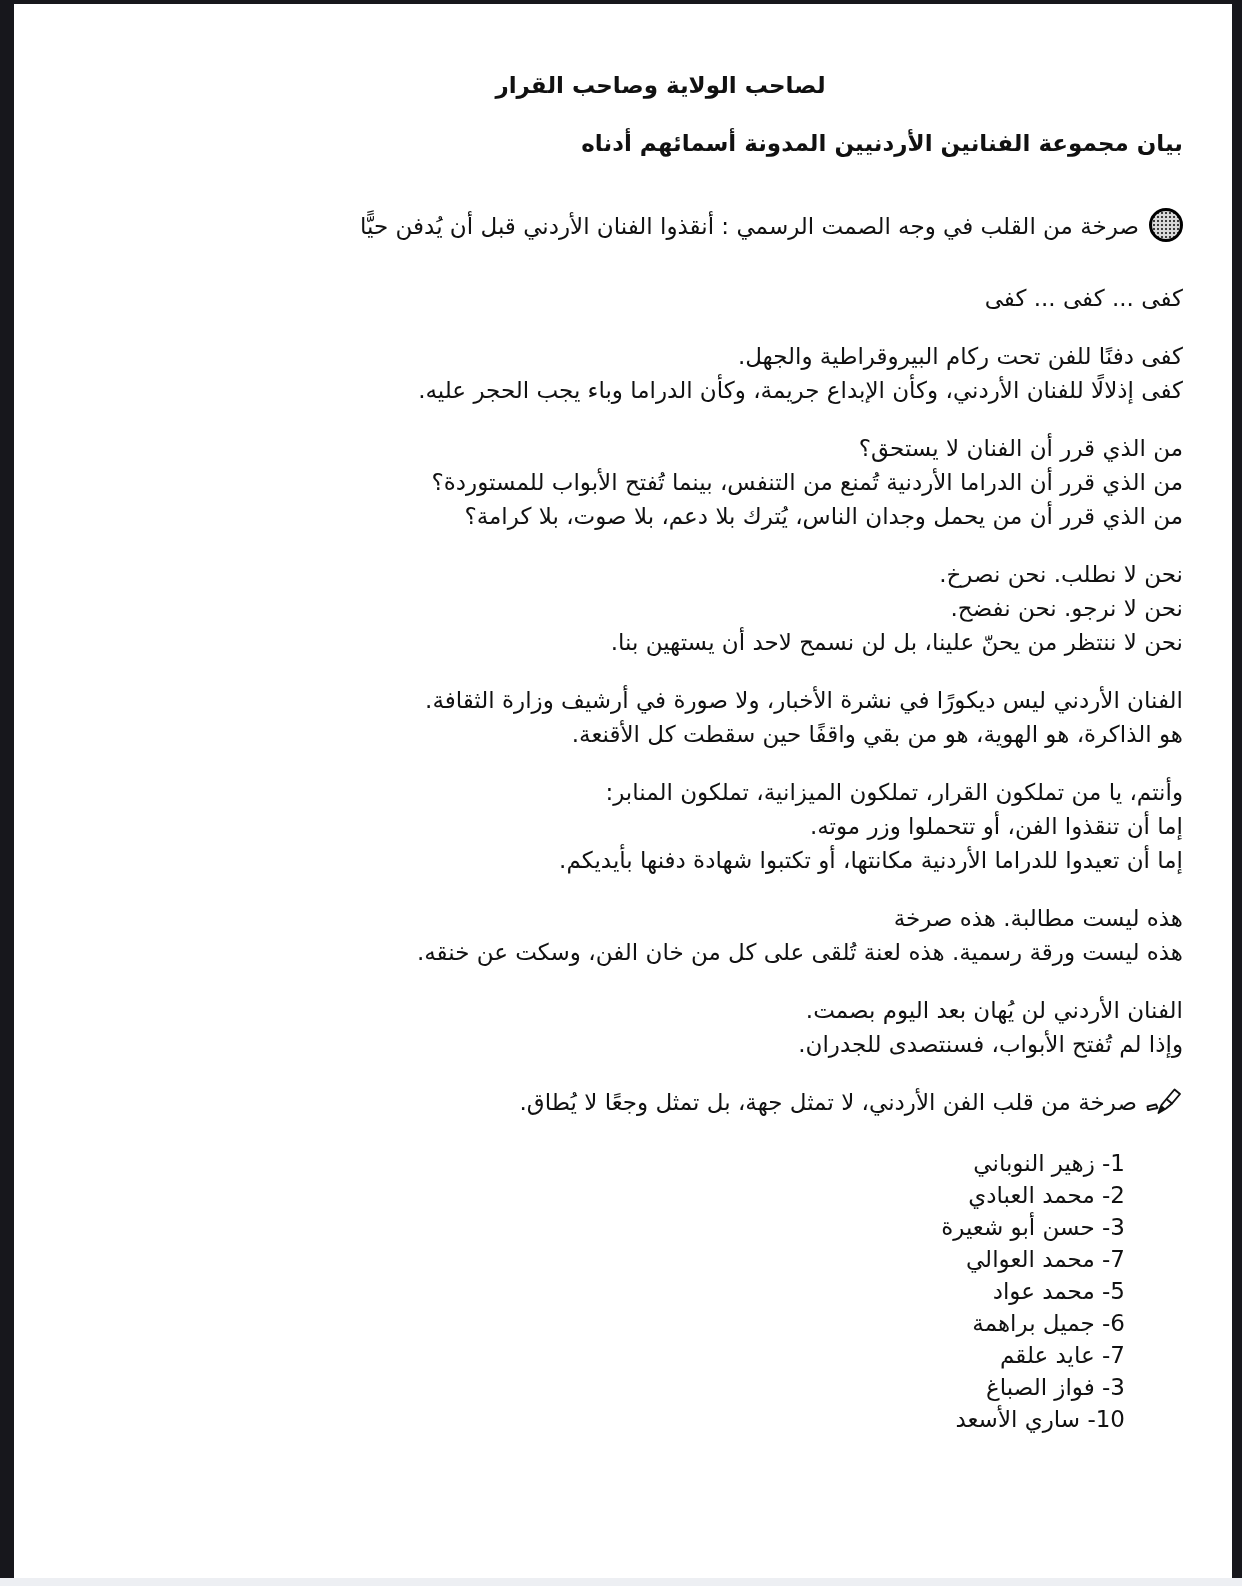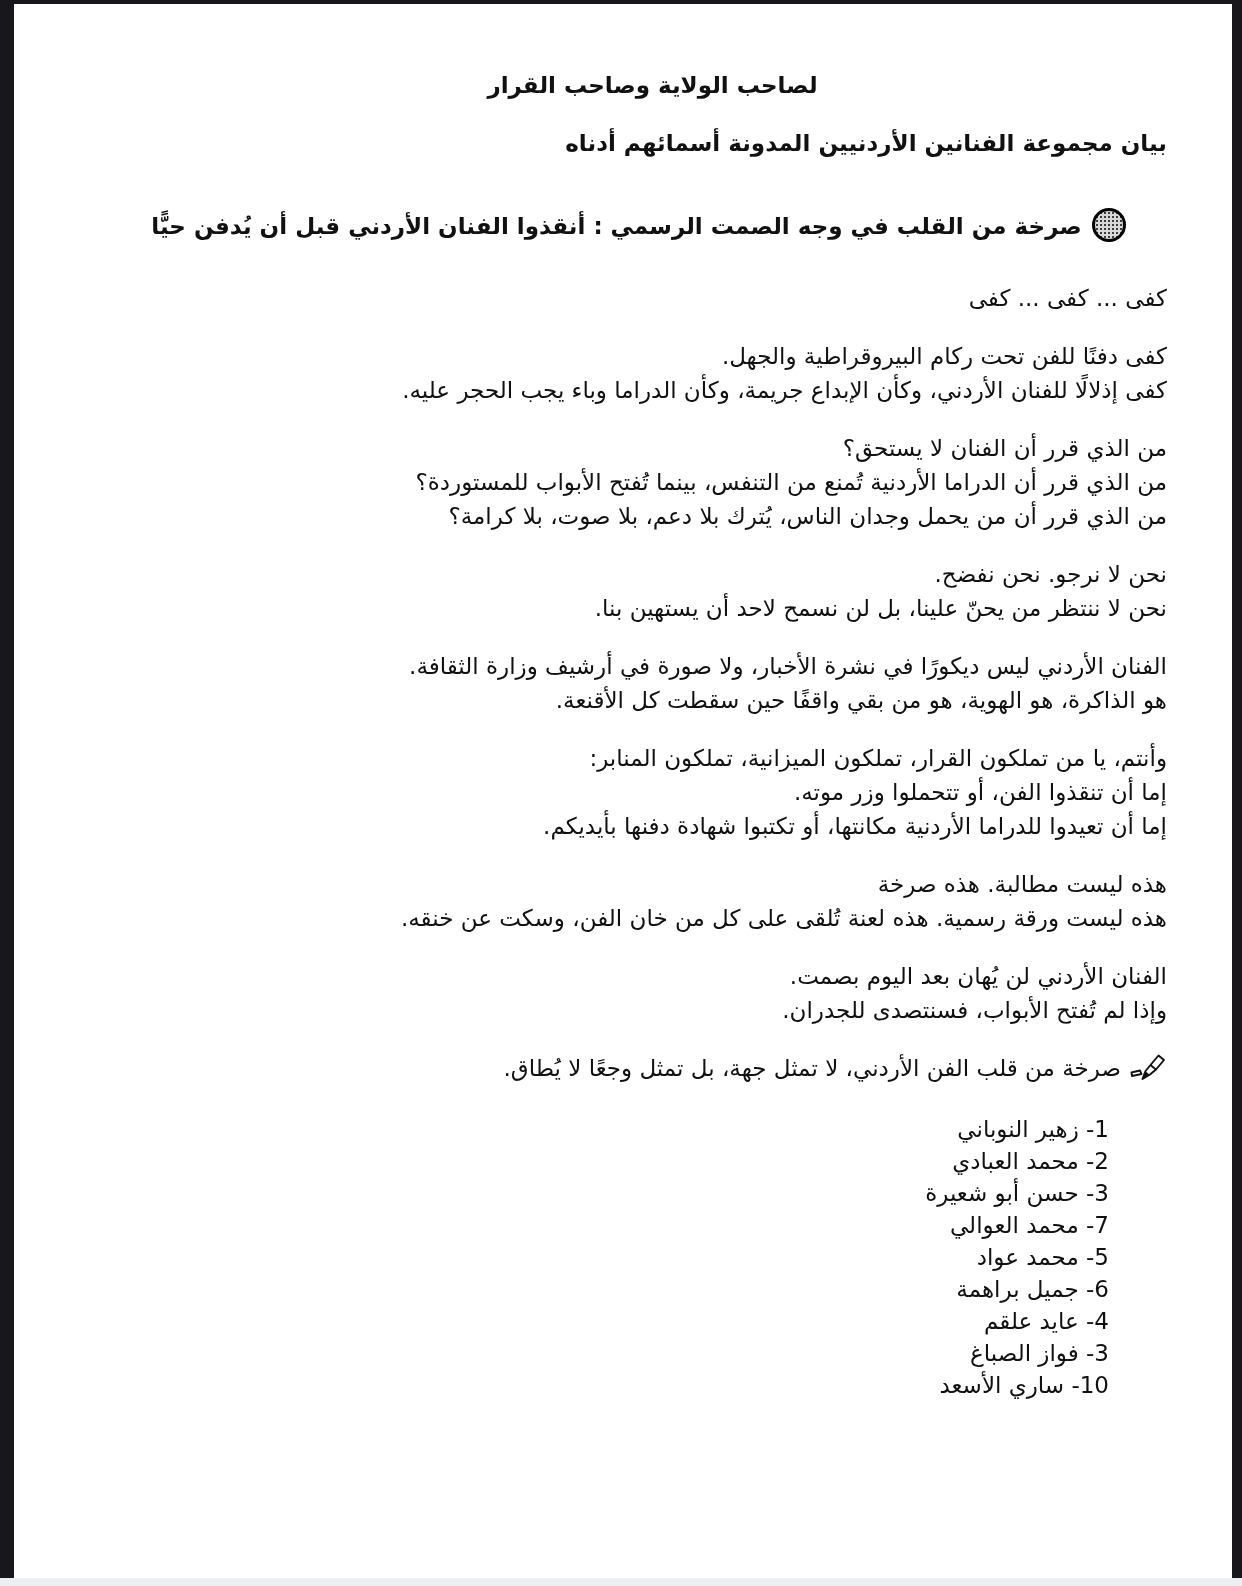--- a/index.html
+++ b/index.html
@@ -26,41 +26,40 @@
     position: absolute;
     left: 0;
     right: 0;
     bottom: 0;
     height: 8px;
     background: #edeff3;
   }
   .doc {
     direction: rtl;
     color: #111111;
-    padding: 64px 65px 0 96px;
+    padding: 64px 49px 0 96px;
     font-size: 23px;
     line-height: 34px;
     text-align: right;
   }
   .salutation {
     font-weight: bold;
     text-align: center;
     margin: 0 0 24px 0;
     
     padding-left: 28px;
   }
   .subtitle {
     font-weight: bold;
     text-align: right;
     margin: 0 0 48px 0;
   }
   .headline {
-    font-weight: bold;
+    font-weight: normal;
     margin: 12px 0 38px 0;
-    text-align: center;
   }
   .bullet-circle {
     display: inline-block;
     width: 34px;
     height: 34px;
     border: 3px solid #000;
     border-radius: 50%;
     box-sizing: border-box;
     background-color: #d8d8d8;
     background-image: radial-gradient(circle, #3c3c3c 1.05px, rgba(0,0,0,0) 1.3px);
@@ -111,20 +110,21 @@
         <p class="para">
           <span class="line">كفى دفنًا للفن تحت ركام البيروقراطية والجهل.</span>
           <span class="line">كفى إذلالًا للفنان الأردني، وكأن الإبداع جريمة، وكأن الدراما وباء يجب الحجر عليه.</span>
         </p>
         <p class="para">
           <span class="line">من الذي قرر أن الفنان لا يستحق؟</span>
           <span class="line">من الذي قرر أن الدراما الأردنية تُمنع من التنفس، بينما تُفتح الأبواب للمستوردة؟</span>
           <span class="line">من الذي قرر أن من يحمل وجدان الناس، يُترك بلا دعم، بلا صوت، بلا كرامة؟</span>
         </p>
         <p class="para">
+          <span class="line">نحن لا نطلب. نحن نصرخ.</span>
           <span class="line">نحن لا نرجو. نحن نفضح.</span>
           <span class="line">نحن لا ننتظر من يحنّ علينا، بل لن نسمح لاحد أن يستهين بنا.</span>
         </p>
         <p class="para">
           <span class="line">الفنان الأردني ليس ديكورًا في نشرة الأخبار، ولا صورة في أرشيف وزارة الثقافة.</span>
           <span class="line">هو الذاكرة، هو الهوية، هو من بقي واقفًا حين سقطت كل الأقنعة.</span>
         </p>
         <p class="para">
           <span class="line">وأنتم، يا من تملكون القرار، تملكون الميزانية، تملكون المنابر:</span>
           <span class="line">إما أن تنقذوا الفن، أو تتحملوا وزر موته.</span>
@@ -153,20 +153,20 @@
       </span><span>صرخة من قلب الفن الأردني، لا تمثل جهة، بل تمثل وجعًا لا يُطاق.</span>
     </p>
 
     <div class="signatories" id="signatories">
         <span class="sig-row">1- زهير النوباني</span>
         <span class="sig-row">2- محمد العبادي</span>
         <span class="sig-row">3- حسن أبو شعيرة</span>
         <span class="sig-row">7- محمد العوالي</span>
         <span class="sig-row">5- محمد عواد</span>
         <span class="sig-row">6- جميل براهمة</span>
-        <span class="sig-row">4- عايد علقم</span>
+        <span class="sig-row">7- عايد علقم</span>
         <span class="sig-row">3- فواز الصباغ</span>
         <span class="sig-row">10- ساري الأسعد</span>
       </div>
 
   </div>
 </div>
 <div class="bottom-strip"></div>
 
 </body></html>

